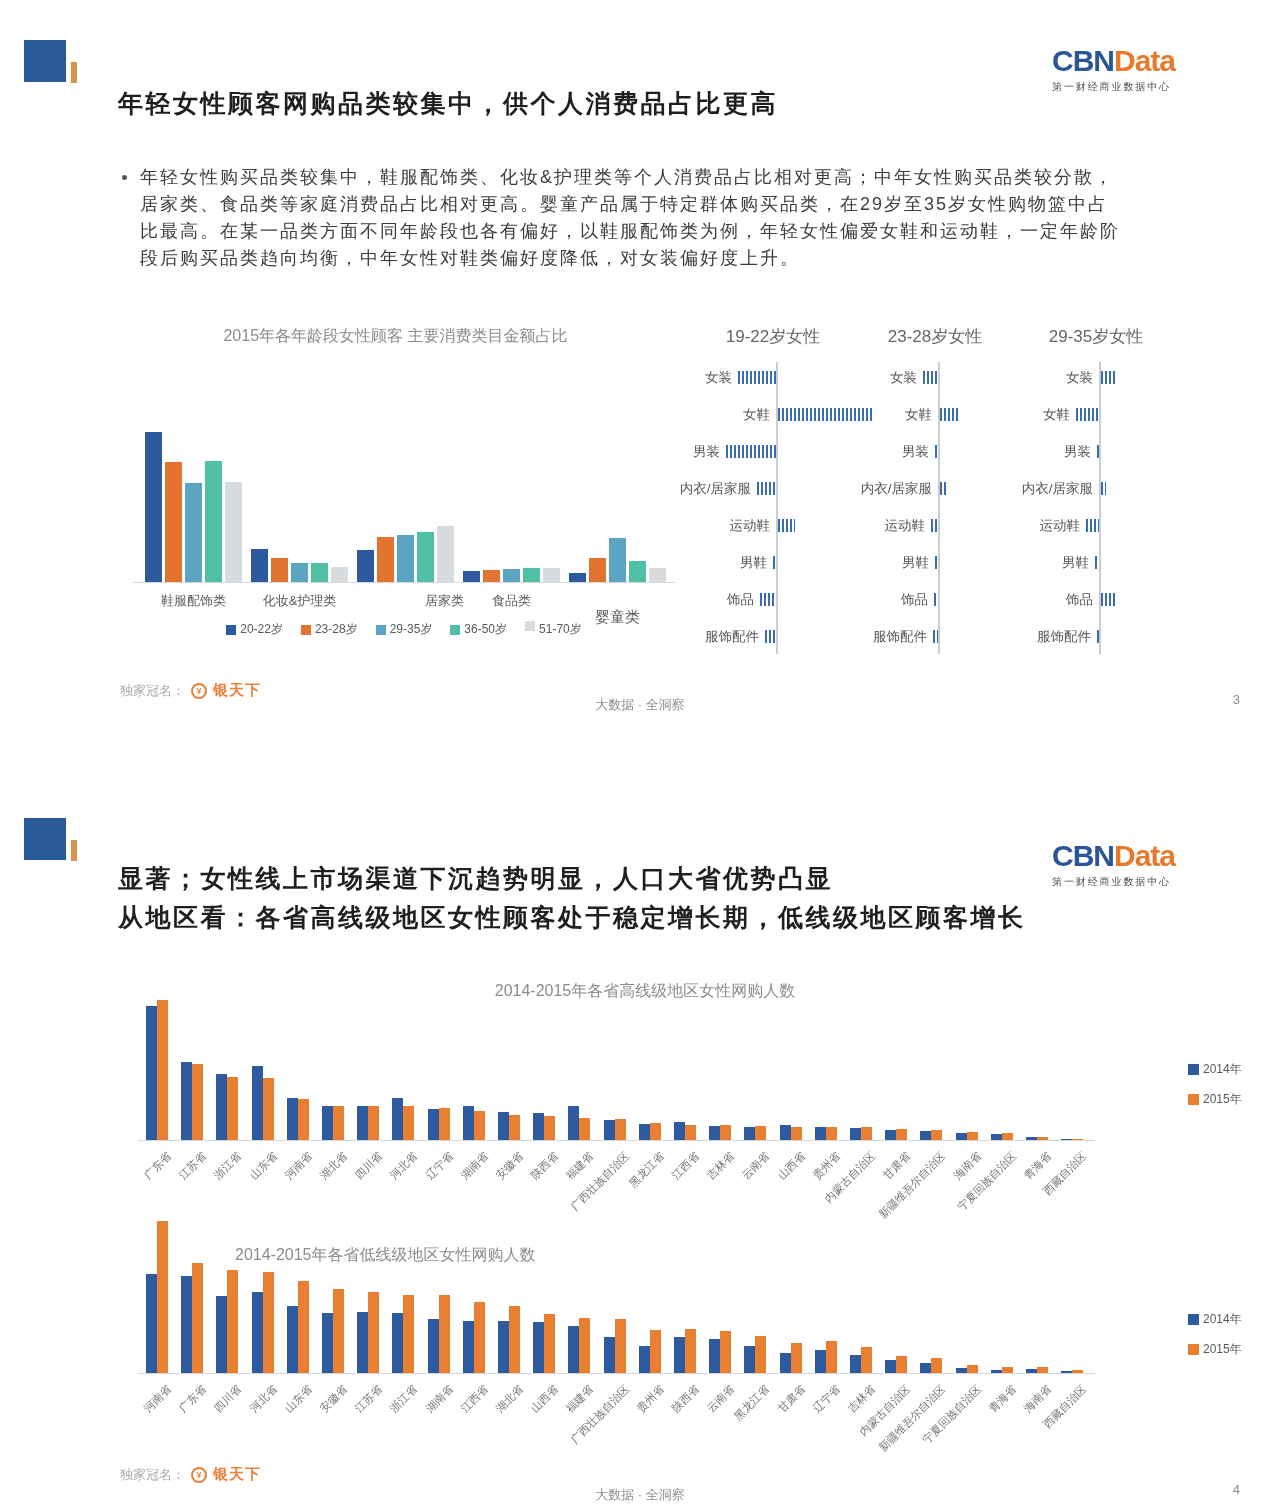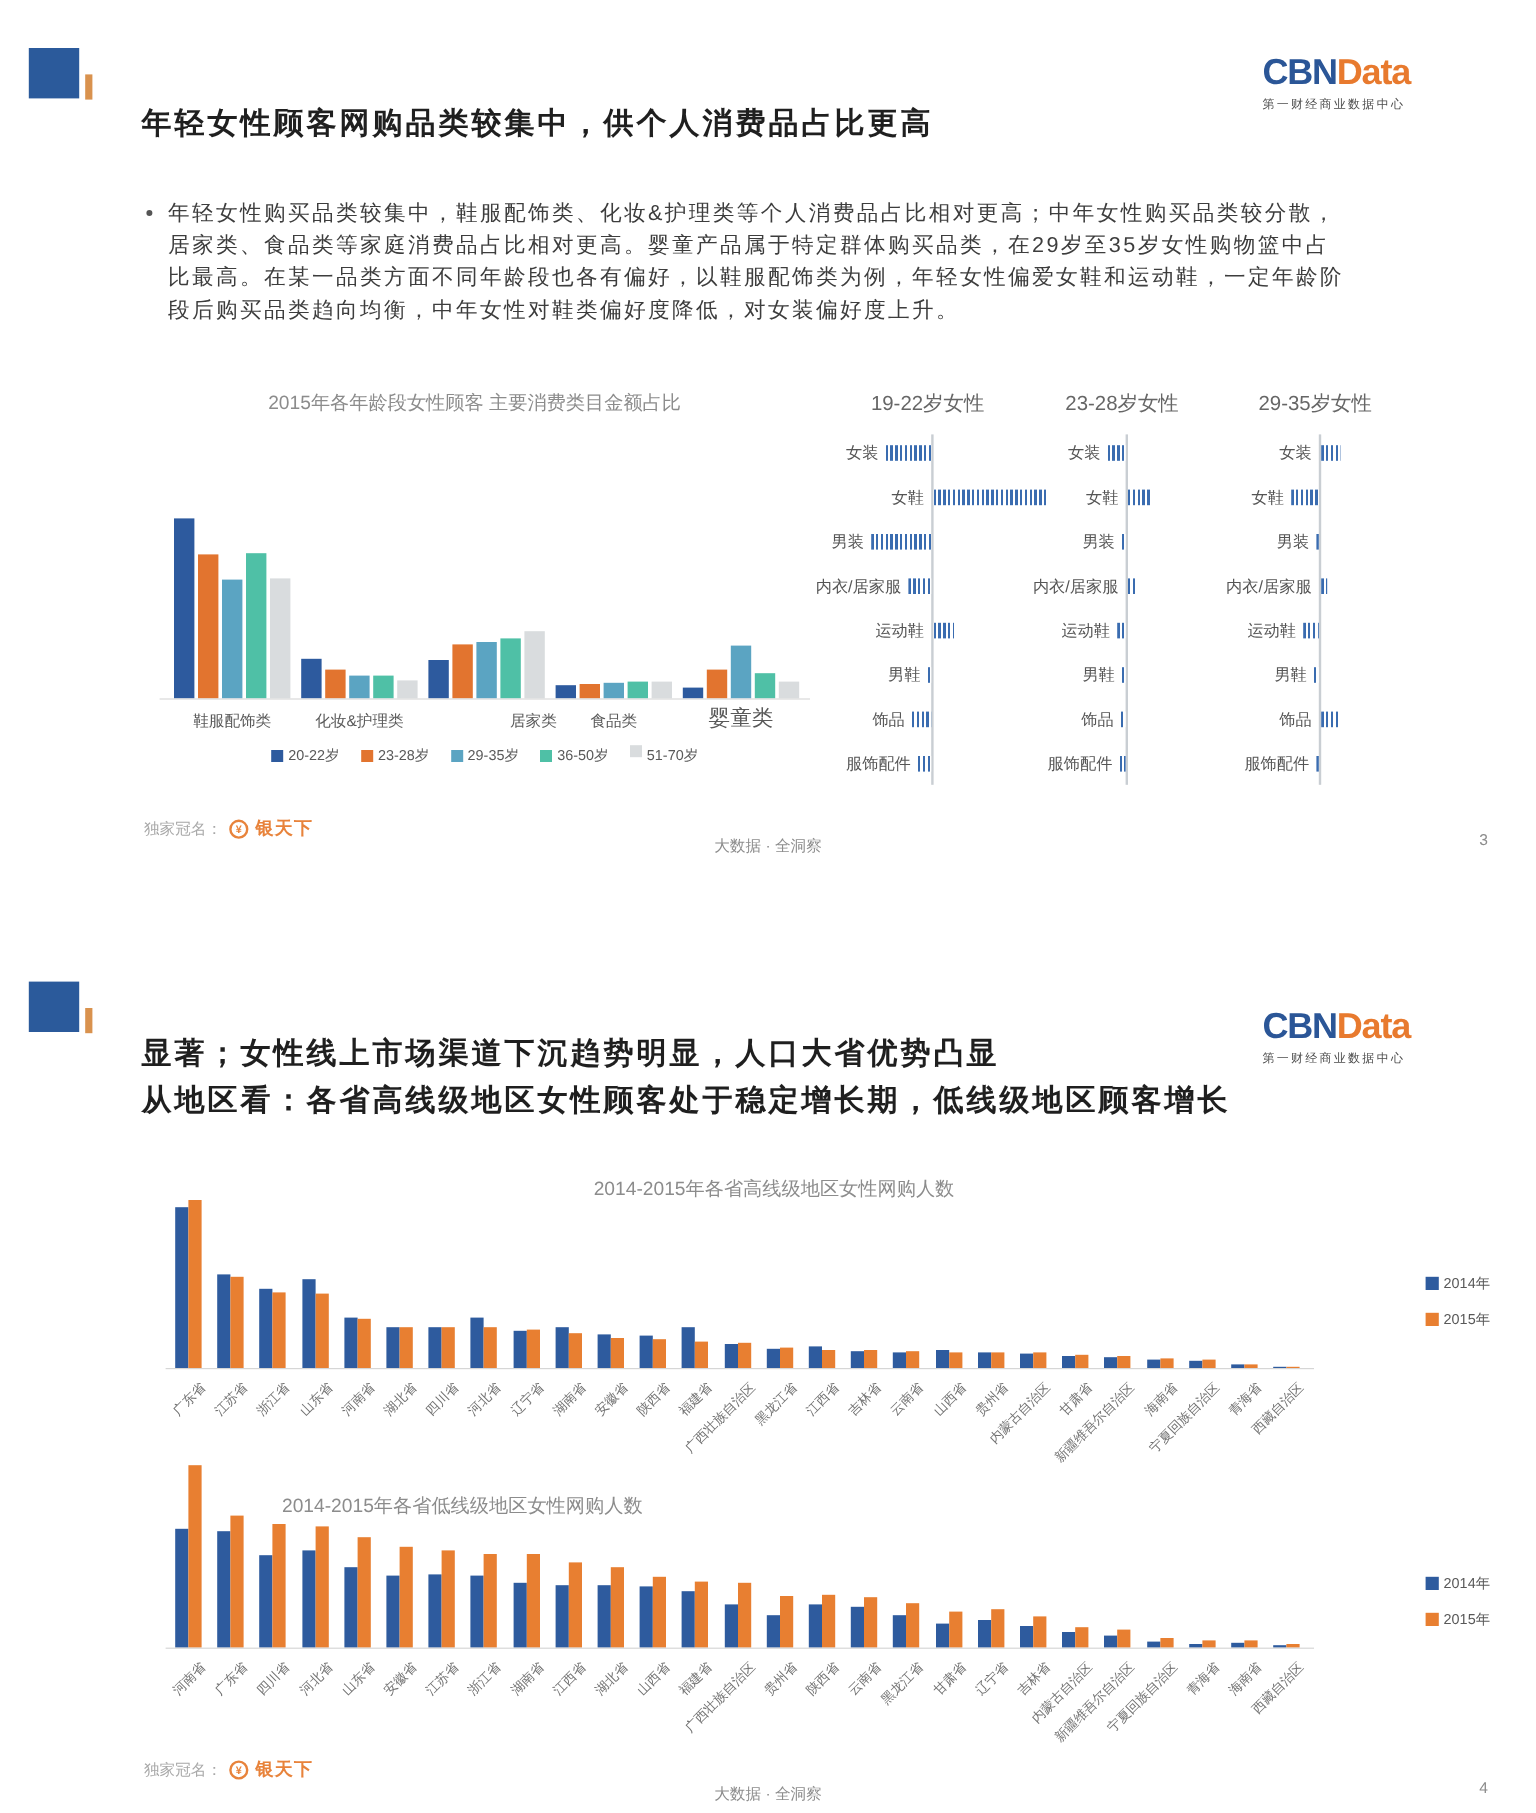--- a/index.html
+++ b/index.html
@@ -79,21 +79,21 @@
     <div style="position: absolute; left: 225px; top: 482px; width: 17px; height: 100px; background: rgb(217, 220, 222);"></div>
     <div style="position: absolute; left: 331px; top: 567px; width: 17px; height: 15px; background: rgb(217, 220, 222);"></div>
     <div style="position: absolute; left: 437px; top: 526px; width: 17px; height: 56px; background: rgb(217, 220, 222);"></div>
     <div style="position: absolute; left: 543px; top: 568px; width: 17px; height: 14px; background: rgb(217, 220, 222);"></div>
     <div style="position: absolute; left: 649px; top: 568px; width: 17px; height: 14px; background: rgb(217, 220, 222);"></div>
     <div style="position: absolute; left: 133px; top: 582px; width: 542px; height: 1px; background: rgb(218, 218, 218);"></div>
     <div style="position: absolute; left: 135px; top: 592px; width: 117px; text-align: center; font-size: 13px; color: rgb(89, 89, 89);">鞋服配饰类</div>
     <div style="position: absolute; left: 241px; top: 592px; width: 117px; text-align: center; font-size: 13px; color: rgb(89, 89, 89);">化妆&amp;护理类</div>
     <div style="position: absolute; left: 347px; top: 592px; width: 117px; text-align: right; font-size: 13px; color: rgb(89, 89, 89);">居家类</div>
     <div style="position: absolute; left: 453px; top: 592px; width: 117px; text-align: center; font-size: 13px; color: rgb(89, 89, 89);">食品类</div>
-    <div style="position: absolute; left: 559px; top: 586px; width: 117px; text-align: center; font-size: 18px; color: rgb(89, 89, 89);">婴童类</div>
+    <div style="position: absolute; left: 559px; top: 608px; width: 117px; text-align: center; font-size: 15px; color: rgb(89, 89, 89);">婴童类</div>
     <div style="position: absolute; left: 133px; top: 621px; width: 542px; display: flex; justify-content: center; gap: 18px;">
       <div style="display: flex; align-items: center; gap: 4px;">
         <div style="width: 10px; height: 10px; background: rgb(45, 90, 158); flex: 0 0 auto;"></div>
         <div style="font-size: 12px; color: rgb(89, 89, 89);">20-22岁</div>
       </div>
       <div style="display: flex; align-items: center; gap: 4px;">
         <div style="width: 10px; height: 10px; background: rgb(226, 116, 47); flex: 0 0 auto;"></div>
         <div style="font-size: 12px; color: rgb(89, 89, 89);">23-28岁</div>
       </div>
       <div style="display: flex; align-items: center; gap: 4px;">

